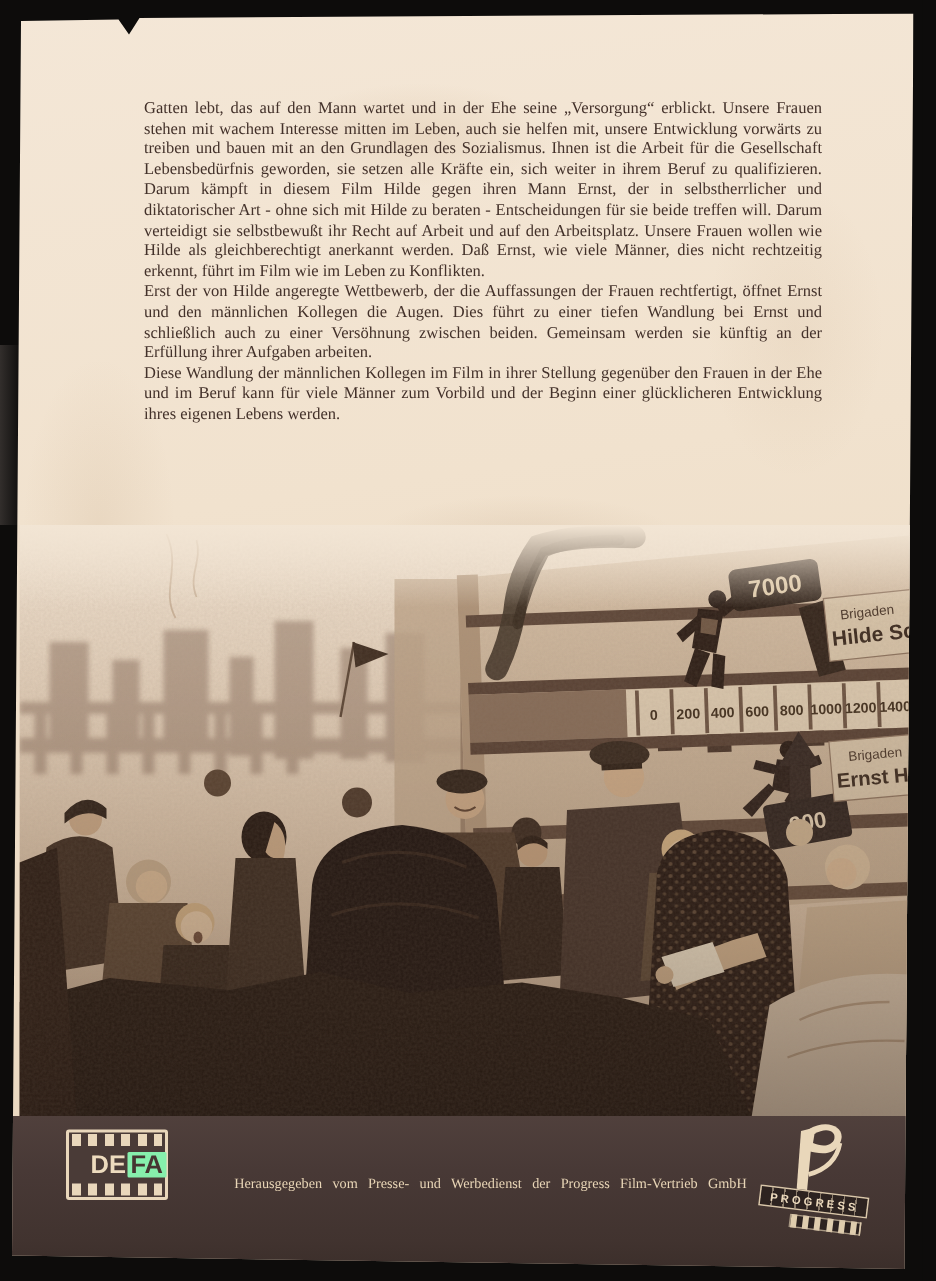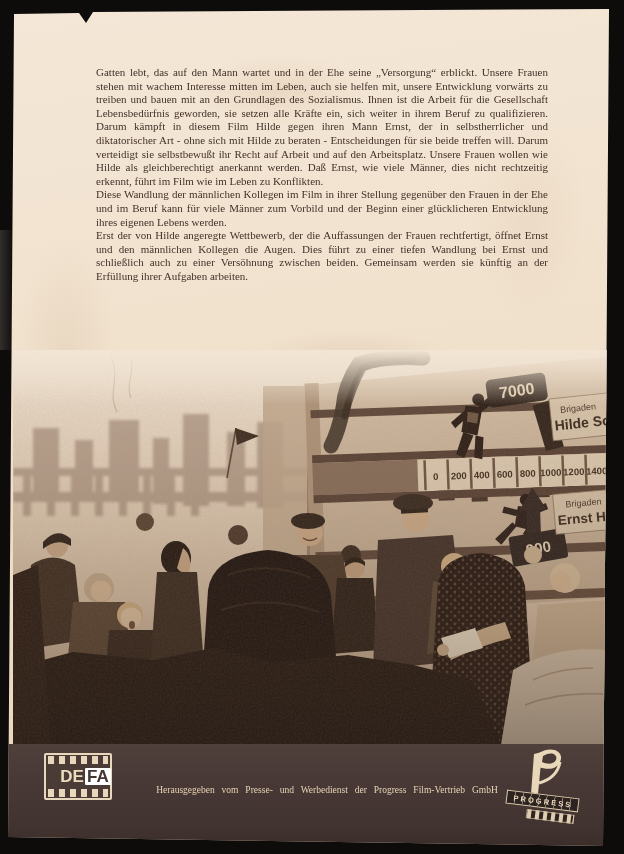--- a/index.html
+++ b/index.html
@@ -30,21 +30,21 @@
         background:linear-gradient(180deg,#50403c 0%,#483936 35%,#41332f 80%,#3b2e2a 100%);}
 
   .defa{position:absolute;left:44px;top:9px;width:68px;height:47px;background:#4a3b37;
         border:2px solid #e9d7bb;border-radius:2px;display:flex;flex-direction:column;box-sizing:border-box;}
   .defa-perf{height:8px;margin:1px 2px 0 2px;
         background:repeating-linear-gradient(90deg,#e9d7bb 0 6px,#4a3b37 6px 11px);}
   .defa-perf.bot{margin:0 2px 1px 2px;}
   .defa-mid{flex:1;display:flex;align-items:center;justify-content:center;
         font-family:"Liberation Sans",sans-serif;font-weight:bold;font-size:17px;line-height:1;margin-left:15px;}
   .defa-de{color:#eddbbe;}
-  .defa-fa{background:#ffffff;color:#453531;padding:0 2px;margin-left:1px;border-radius:1px;}
+  .defa-fa{background:#86efac;color:#453531;padding:0 2px;margin-left:1px;border-radius:1px;}
 
   .imprint{position:absolute;left:118px;right:88px;top:5px;text-align:center;
         color:#e8d5b6;white-space:pre-wrap;}
   .imprint .l1{font-size:10.5px;font-weight:bold;letter-spacing:.3px;margin-bottom:3px;}
   .imprint .l2{font-size:9.5px;word-spacing:4.5px;}
 
   .progress{position:absolute;right:34px;top:4px;width:86px;height:86px;}
   .progress-p{position:absolute;left:18px;top:0;}
   .progress-strip{position:absolute;left:2px;top:46px;width:66px;padding:2px 2px 1px 3px;
         background:#2d2320;border:1px solid #d9c6a9;color:#ecdabd;
@@ -62,22 +62,22 @@
   <div class="scan-shade"></div>
   <div class="paper">
 
     <div class="stain s1"></div>
     <div class="stain s2"></div>
     <div class="stain s3"></div>
     <div class="stain s4"></div>
 
     <div class="synopsis">
       <p>Gatten lebt, das auf den Mann wartet und in der Ehe seine „Versorgung“ erblickt. Unsere Frauen stehen mit wachem Interesse mitten im Leben, auch sie helfen mit, unsere Entwicklung vorwärts zu treiben und bauen mit an den Grundlagen des Sozialismus. Ihnen ist die Arbeit für die Gesellschaft Lebensbedürfnis geworden, sie setzen alle Kräfte ein, sich weiter in ihrem Beruf zu qualifizieren. Darum kämpft in diesem Film Hilde gegen ihren Mann Ernst, der in selbstherrlicher und diktatorischer Art - ohne sich mit Hilde zu beraten - Entscheidungen für sie beide treffen will. Darum verteidigt sie selbstbewußt ihr Recht auf Arbeit und auf den Arbeitsplatz. Unsere Frauen wollen wie Hilde als gleichberechtigt anerkannt werden. Daß Ernst, wie viele Männer, dies nicht rechtzeitig erkennt, führt im Film wie im Leben zu Konflikten.</p>
+      <p>Erst der von Hilde angeregte Wettbewerb, der die Auffassungen der Frauen rechtfertigt, öffnet Ernst und den männlichen Kollegen die Augen. Dies führt zu einer tiefen Wandlung bei Ernst und schließlich auch zu einer Versöhnung zwischen beiden. Gemeinsam werden sie künftig an der Erfüllung ihrer Aufgaben arbeiten.</p>
       <p>Diese Wandlung der männlichen Kollegen im Film in ihrer Stellung gegenüber den Frauen in der Ehe und im Beruf kann für viele Männer zum Vorbild und der Beginn einer glücklicheren Entwicklung ihres eigenen Lebens werden.</p>
-      <p>Erst der von Hilde angeregte Wettbewerb, der die Auffassungen der Frauen rechtfertigt, öffnet Ernst und den männlichen Kollegen die Augen. Dies führt zu einer tiefen Wandlung bei Ernst und schließlich auch zu einer Versöhnung zwischen beiden. Gemeinsam werden sie künftig an der Erfüllung ihrer Aufgaben arbeiten.</p>
     </div>
 
     <svg class="photo" viewBox="0 0 597 395" xmlns="http://www.w3.org/2000/svg">
       <defs>
         <linearGradient id="sky" x1="0" y1="0" x2="0" y2="1">
           <stop offset="0" stop-color="#f2e4d3"></stop>
             <stop offset=".30" stop-color="#e9d6c0"></stop>
           <stop offset=".60" stop-color="#d6bfa6"></stop>
             <stop offset="1" stop-color="#c2a88f"></stop>
         </linearGradient>

